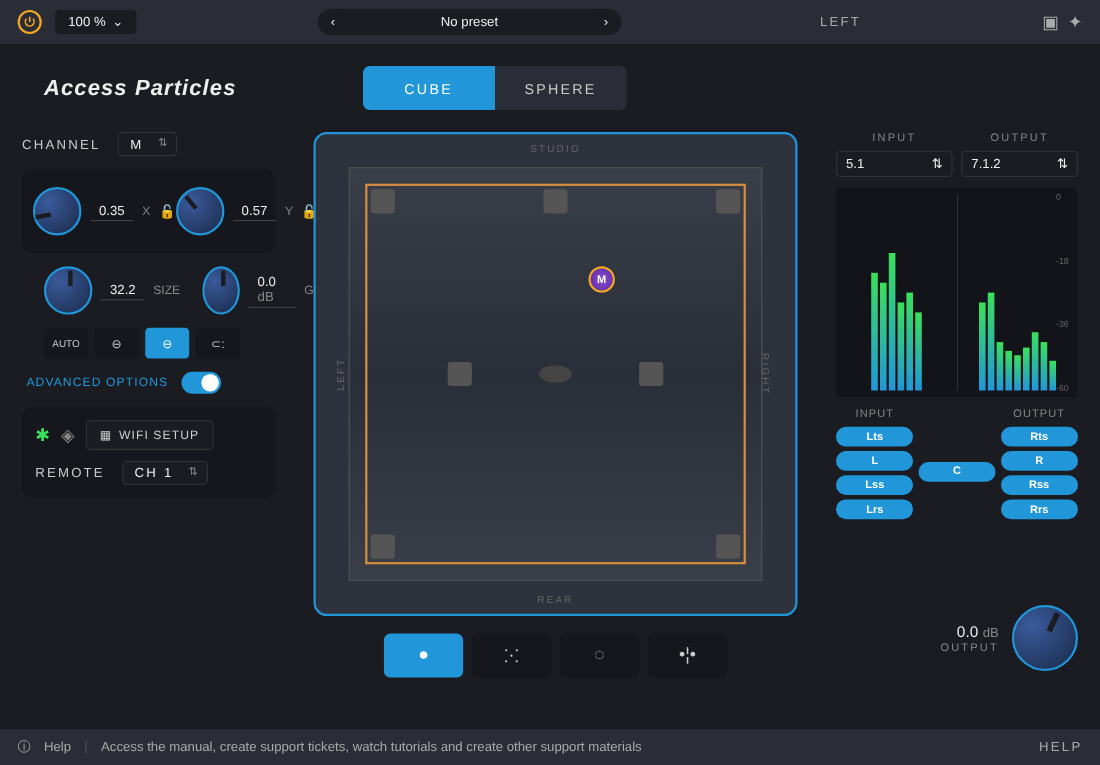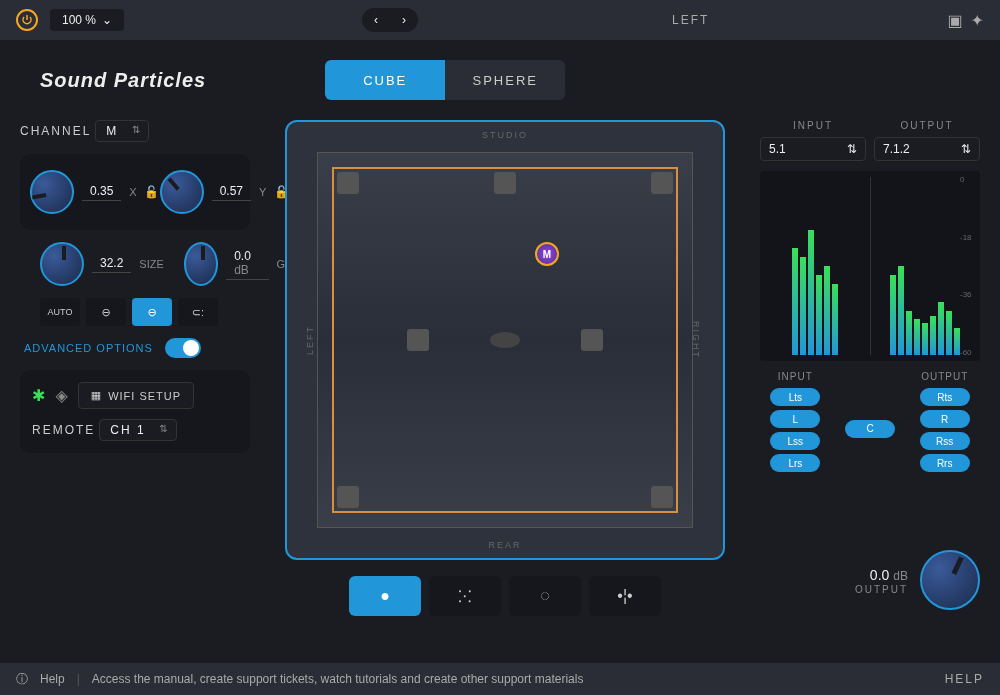--- a/index.html
+++ b/index.html
@@ -28,21 +28,21 @@
 .product-title .main { font-size: 18px; letter-spacing: 3px; color: #eee; }
 .product-title .sub { font-size: 11px; letter-spacing: 3px; color: #888; }
 
 
 .main { display: flex; padding: 0 20px; gap: 16px; height: 500px; }
 .left-panel { width: 230px; display: flex; flex-direction: column; gap: 12px; }
 .center-panel { flex: 1; display: flex; flex-direction: column; align-items: center; }
 .right-panel { width: 220px; display: flex; flex-direction: column; gap: 10px; }
 
 
-.control-row { display: flex; align-items: center; gap: 4px; font-size: 12px; letter-spacing: 2px; color: #ccc; }
+.control-row { display: flex; align-items: center; gap: 16px; font-size: 12px; letter-spacing: 2px; color: #ccc; }
 .mini-select { background: #1a1c22; color: #eee; padding: 3px 30px 3px 10px; border-radius: 4px; font-size: 12px; border: 1px solid #333; position: relative; cursor: pointer; }
 .mini-select::after { content: "⇅"; position: absolute; right: 6px; font-size: 10px; color: #888; }
 .xyz-box { background: #15171c; border-radius: 10px; padding: 16px 10px; display: flex; justify-content: space-around; }
 .xyz-col { display: flex; flex-direction: row; align-items: center; gap: 8px; }
 .knob { width: 44px; height: 44px; border-radius: 50%; background: radial-gradient(circle at 30% 30%, #3a5a9a, #1a2a4a); border: 2px solid #2196d9; position: relative; cursor: pointer; }
 .knob::after { content: ""; position: absolute; width: 4px; height: 14px; background: #1a1c22; left: 50%; top: 2px; transform-origin: 50% 20px; }
 .knob.x::after { transform: translateX(-50%) rotate(-100deg); }
 .knob.y::after { transform: translateX(-50%) rotate(-40deg); }
 .knob.z::after { transform: translateX(-50%) rotate(-140deg); }
 .knob-val { font-size: 12px; color: #eee; border-bottom: 1px solid #444; padding: 0 8px 2px; }
@@ -81,21 +81,21 @@
 .io-label { font-size: 10px; letter-spacing: 2px; color: #888; }
 .io-select { background: #1a1c22; border: 1px solid #333; border-radius: 4px; padding: 4px 8px; font-size: 12px; width: 100%; display: flex; justify-content: space-between; cursor: pointer; color: #eee; }
 .meters { display: flex; gap: 4px; height: 190px; position: relative; background: #12141a; border-radius: 4px; padding: 6px 4px; }
 .meter-side { flex: 1; display: flex; align-items: flex-end; gap: 2px; justify-content: center; }
 .meter-bar { width: 6px; background: linear-gradient(180deg, #3ae05a 0%, #2196d9 100%); }
 .meter-scale { position: absolute; right: 2px; top: 0; bottom: 0; width: 18px; display: flex; flex-direction: column; justify-content: space-between; font-size: 8px; color: #666; padding: 4px 0; }
 .meter-divider { width: 1px; background: #333; }
 .ch-matrix { display: flex; gap: 4px; }
 .ch-col { display: flex; flex-direction: column; gap: 4px; align-items: center; flex: 1; }
 .ch-header { font-size: 10px; letter-spacing: 1px; color: #888; margin-bottom: 2px; }
-.ch-chip { background: #2196d9; color: #fff; font-size: 10px; font-weight: normal; width: 50px; height: 18px; border-radius: 9px; display: flex; align-items: center; justify-content: center; cursor: pointer; }
+.ch-chip { background: #2196d9; color: #fff; font-size: 10px; font-weight: bold; width: 70px; height: 18px; border-radius: 9px; display: flex; align-items: center; justify-content: center; cursor: pointer; }
 .output-knob-sec { display: flex; align-items: center; gap: 12px; margin-top: auto; padding-bottom: 10px; justify-content: flex-end; }
 .out-vals { text-align: right; }
 .out-val { font-size: 14px; color: #eee; }
 .out-unit { font-size: 12px; color: #888; margin-left: 4px; }
 .out-label { font-size: 10px; letter-spacing: 2px; color: #888; }
 .big-knob { width: 60px; height: 60px; border-radius: 50%; background: radial-gradient(circle at 30% 30%, #3a5a9a, #1a2a4a); border: 2px solid #2196d9; position: relative; cursor: pointer; }
 .big-knob::after { content: ""; position: absolute; width: 5px; height: 18px; background: #1a1c22; left: 50%; top: 3px; transform: translateX(-50%) rotate(25deg); transform-origin: 50% 27px; }
 
 
 .footer { position: absolute; bottom: 0; left: 0; right: 0; height: 32px; background: #2a2d36; display: flex; align-items: center; padding: 0 16px; gap: 12px; font-size: 12px; color: #aaa; }
@@ -110,31 +110,34 @@
     <svg viewBox="0 0 10 10">
         <path d="M5 0v5M2 2a4 4 0 1 0 6 0" stroke="#f5a623" stroke-width="1.5" fill="none"></path>
       </svg>
   </div>
   <div class="zoom-select">
     <span>100 %</span>
     <span>⌄</span>
   </div>
   <div class="preset-wrap">
     <div class="preset-arrow left">‹</div>
+    <div class="preset-field">
+        <span>No preset</span>
+      </div>
     <div class="preset-arrow right">›</div>
   </div>
   <div class="save-btn">LEFT</div>
   <div class="top-icons">
     <span>▣</span>
     <span>✦</span>
   </div>
 </div>
 
 <div class="header-row">
-  <div class="brand">Sound Particles</div>
+  <div class="brand">Access Particles</div>
   <div class="mode-tabs">
     <div class="mode-tab active">CUBE</div>
     <div class="mode-tab">SPHERE</div>
   </div>
   <div class="product-title">
     <div class="main">SPACE CONTROLLER</div>
     <div class="sub">STUDIO</div>
   </div>
 </div>
 

